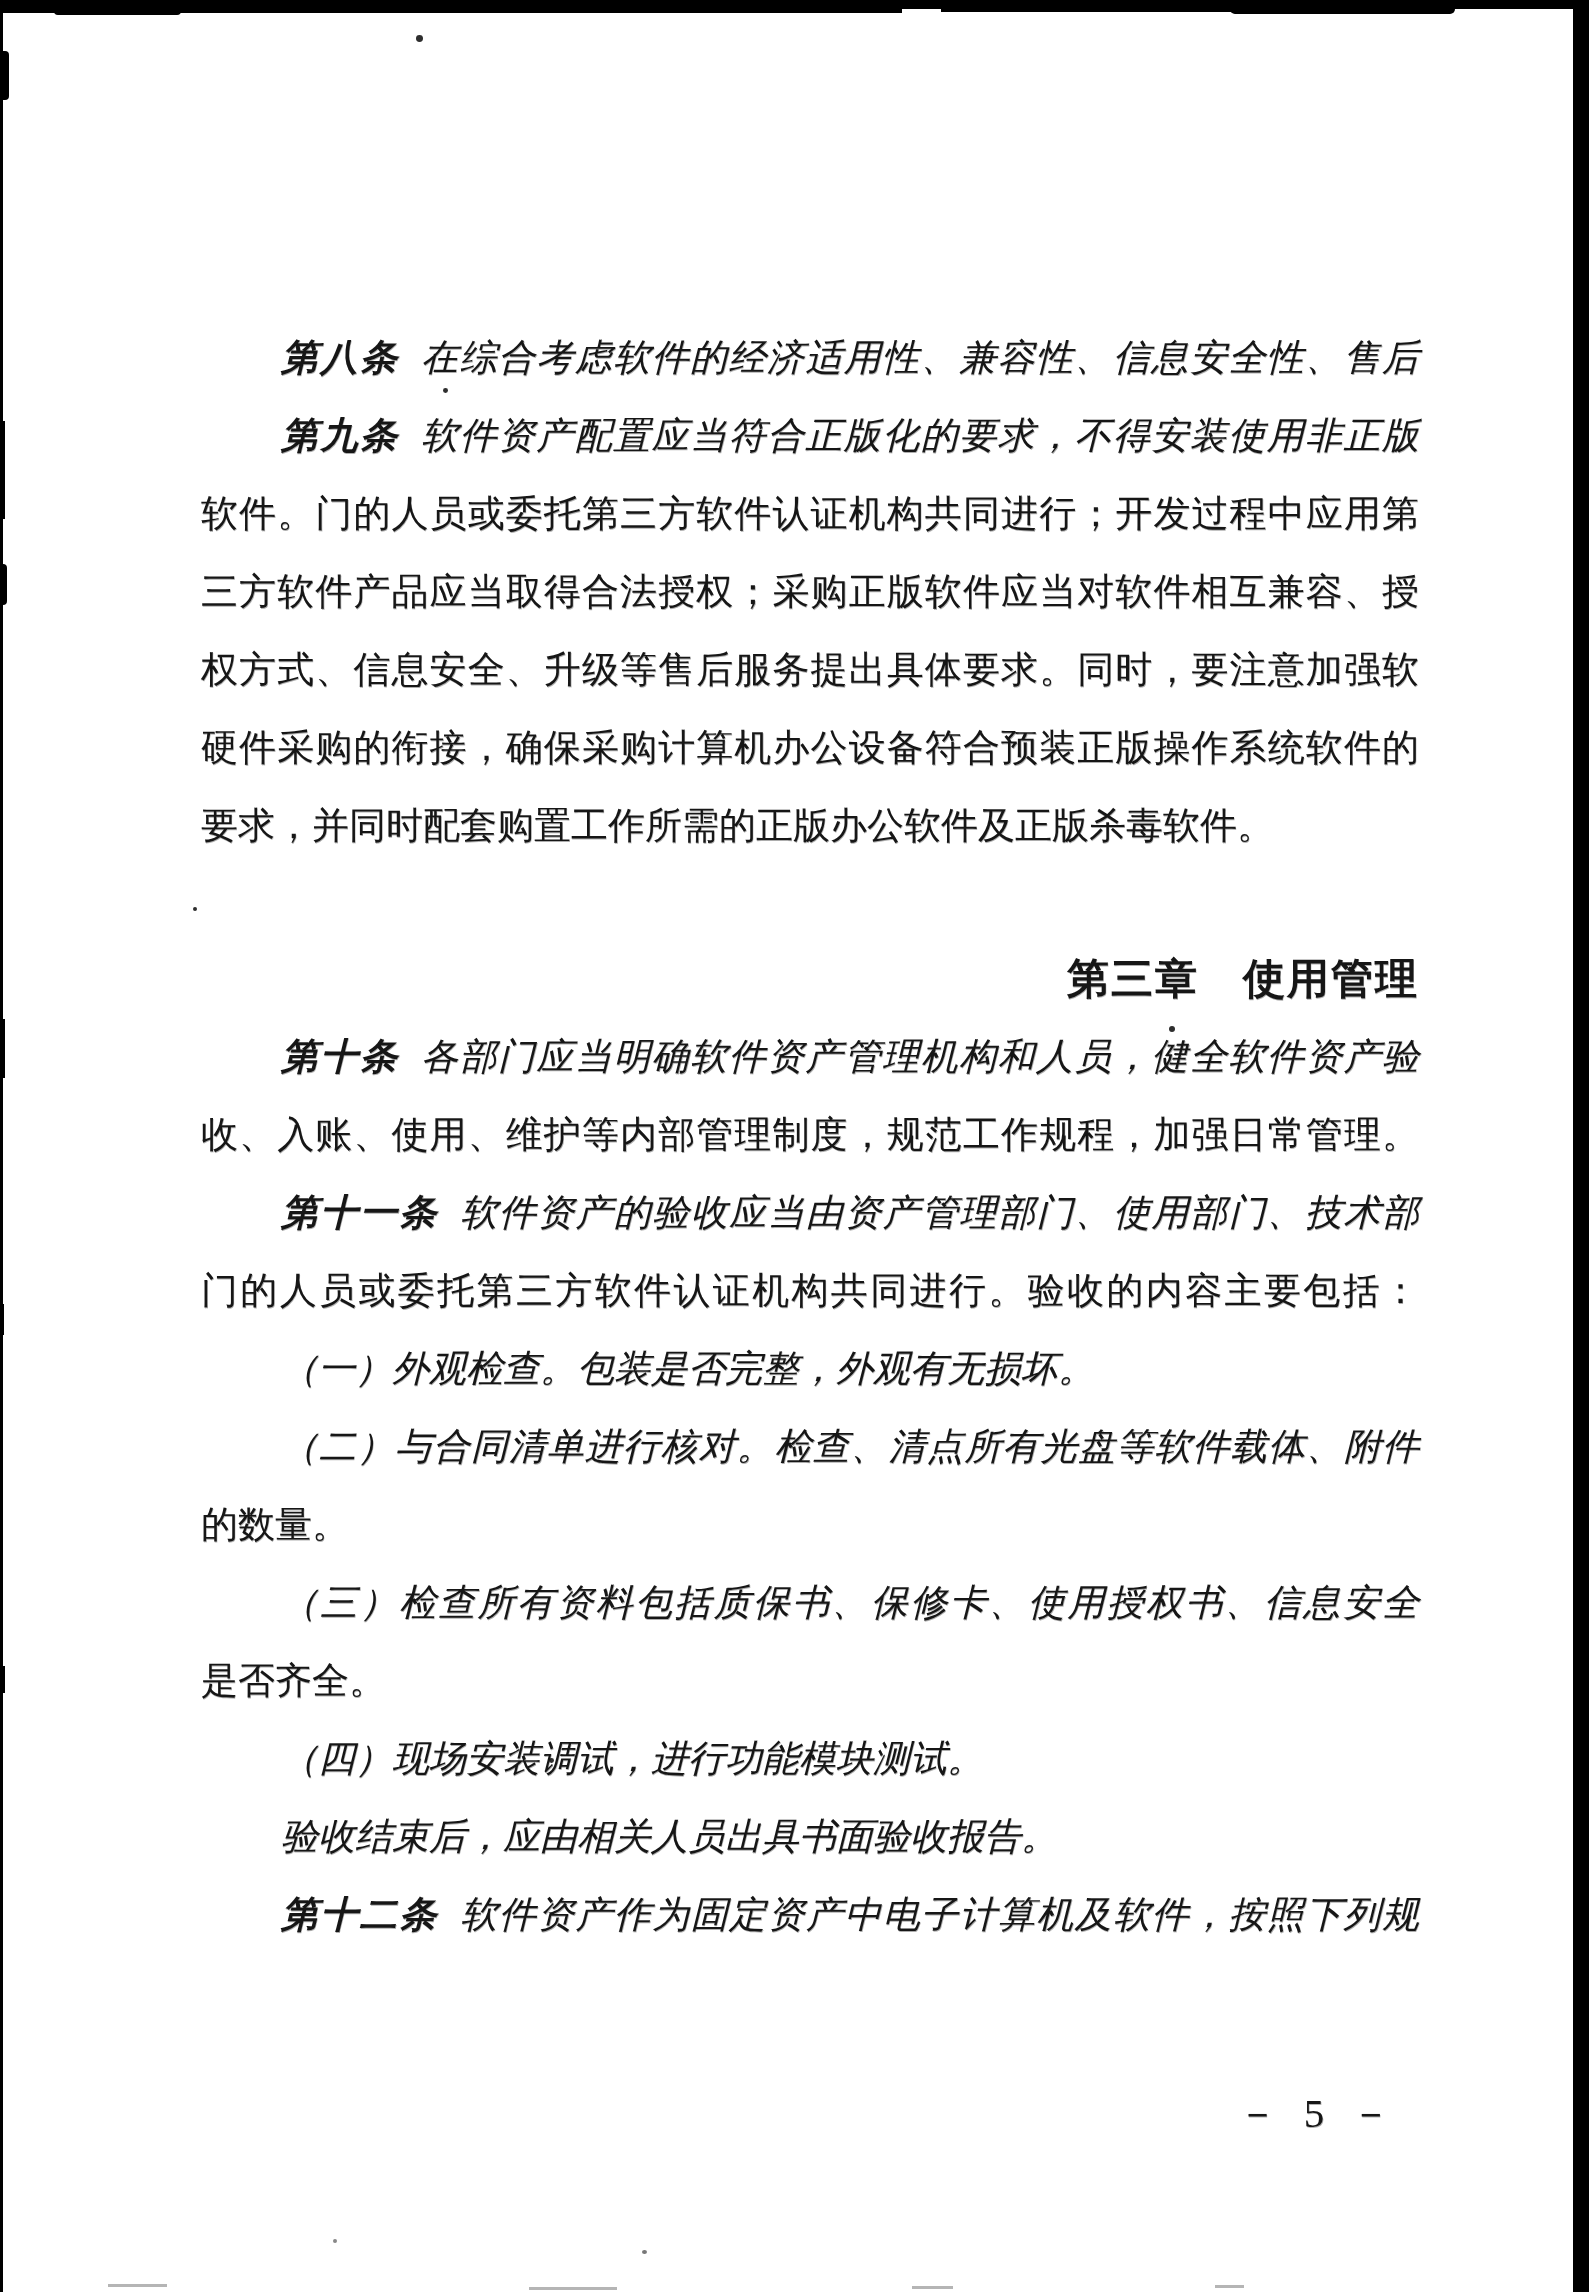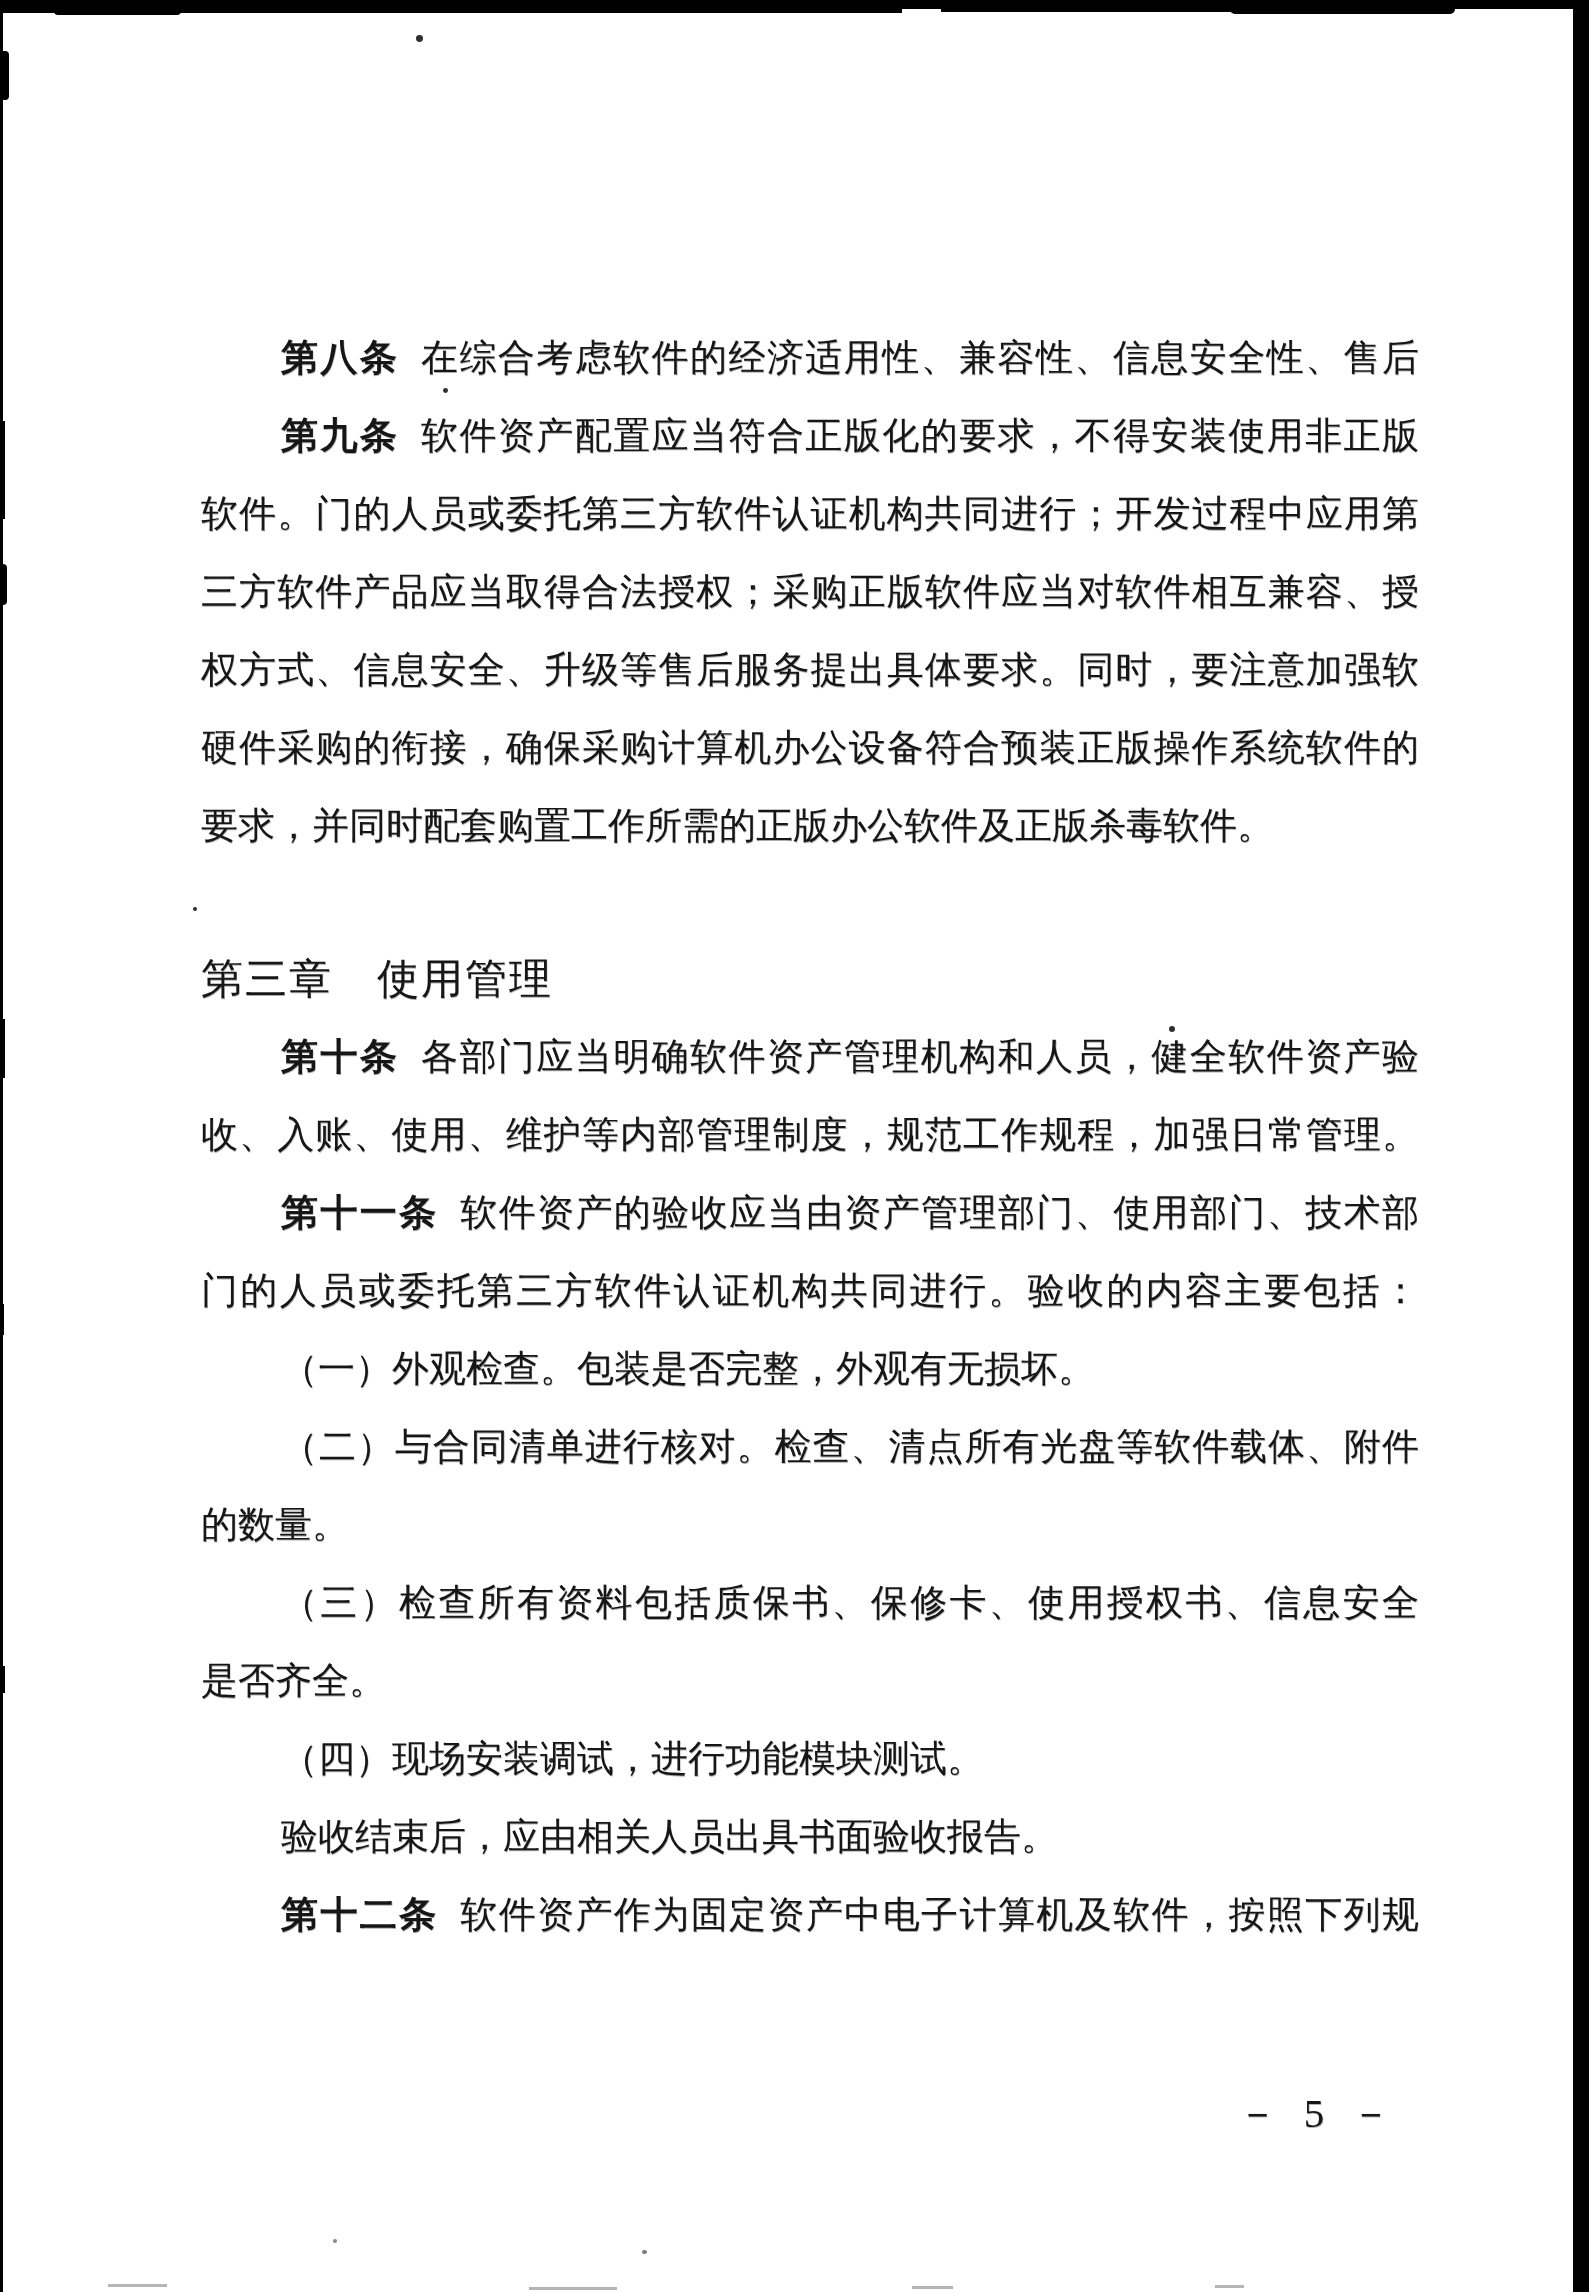--- a/index.html
+++ b/index.html
@@ -52,27 +52,27 @@
     height:78px;
     line-height:78px;
     white-space:nowrap;
   }
   .line.justify{
     white-space:normal;
     text-align:justify;
     text-align-last:justify;
     text-justify:inter-character;
   }
-  .line.indent{text-indent:80px;}
+  .line.indent{text-indent:80px;font-style:italic;}
   .lead{font-weight:bold;margin-right:21.6px;letter-spacing:1px;}
   .line.heading{
     margin-top:75px;
-    font-weight:normal;
+    font-weight:bold;
     font-size:42px;
-    text-align:left;
+    text-align:right;
     white-space:nowrap;
     letter-spacing:2px;
   }
   .page-number{
     position:absolute;
     left:1237px;top:2086px;
     font-size:41px;
     color:#161616;
     letter-spacing:7.8px;
     text-shadow:0.6px 0.6px 0 rgba(0,0,0,0.3);

